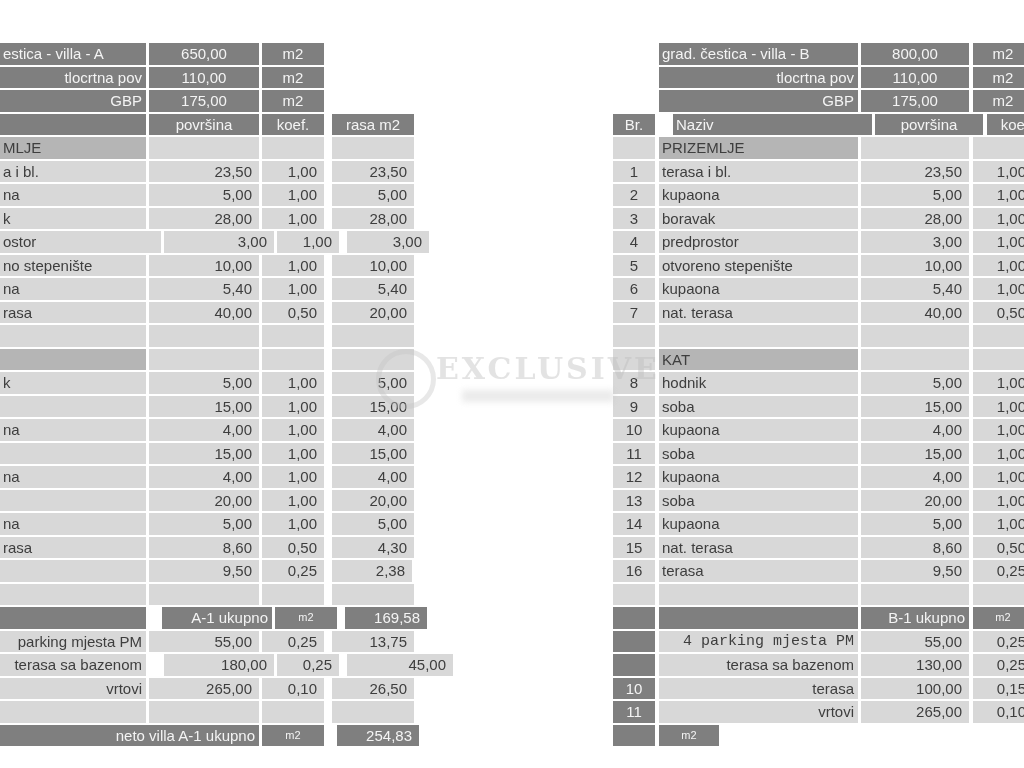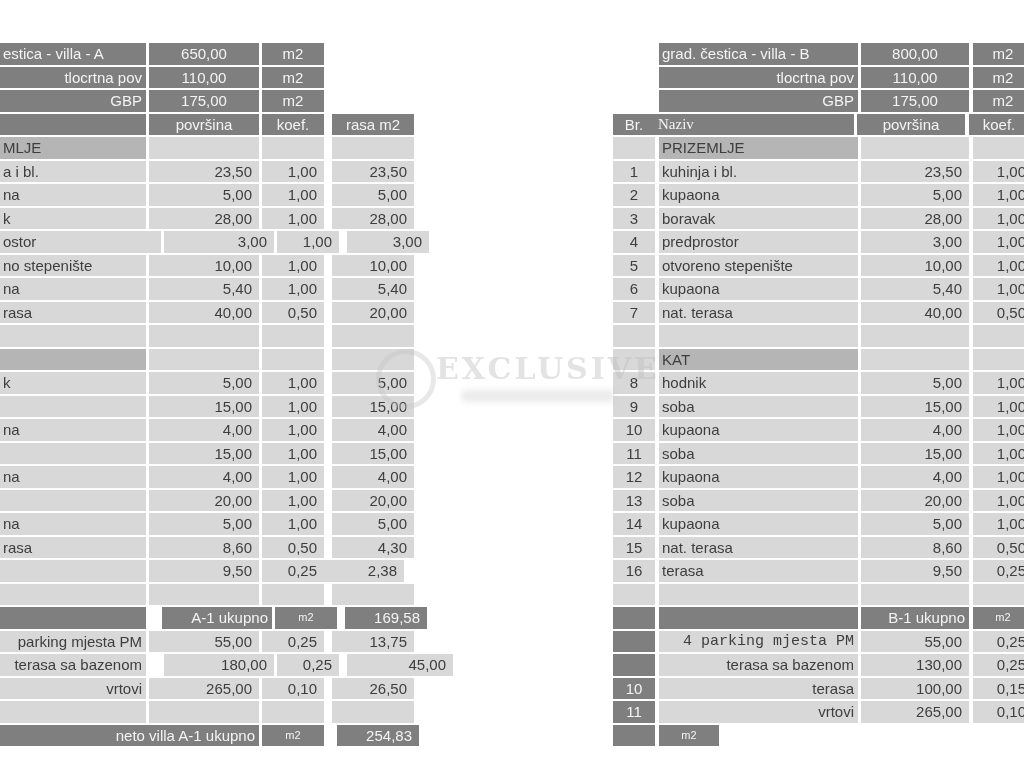--- a/index.html
+++ b/index.html
@@ -176,21 +176,21 @@
     <div class="row">
       <div class="cell light al" style="width: 146px;">rasa</div>
       <div class="cell light ar" style="width: 110px; margin-left: 3px;">8,60</div>
       <div class="cell light ar" style="width: 62px; margin-left: 3px;">0,50</div>
       <div class="cell light ar" style="width: 82px; margin-left: 8px;">4,30</div>
     </div>
     <div class="row">
       <div class="cell light al" style="width: 146px;"></div>
       <div class="cell light ar" style="width: 110px; margin-left: 3px;">9,50</div>
       <div class="cell light ar" style="width: 62px; margin-left: 3px;">0,25</div>
-      <div class="cell light ar" style="width: 80px; ">2,38</div>
+      <div class="cell light ar" style="width: 80px; margin-left: 8px;">2,38</div>
     </div>
     <div class="row">
       <div class="cell light" style="width: 146px;"></div>
       <div class="cell light" style="width: 110px; margin-left: 3px;"></div>
       <div class="cell light" style="width: 62px; margin-left: 3px;"></div>
       <div class="cell light" style="width: 82px; margin-left: 8px;"></div>
     </div>
     <div class="row">
       <div class="cell dark" style="width: 146px;"></div>
       <div class="cell dark arn" style="width: 110px; margin-left: 16px;">A-1 ukupno</div>
@@ -242,33 +242,33 @@
       <div class="cell dark ac" style="width: 60px; margin-left: 4px;">m2</div>
     </div>
     <div class="row">
       <div class="cell none" style="width: 42px;"></div>
       <div class="cell dark arn" style="width: 199px; margin-left: 4px;">GBP</div>
       <div class="cell dark ac" style="width: 108px; margin-left: 3px;">175,00</div>
       <div class="cell dark ac" style="width: 60px; margin-left: 4px;">m2</div>
     </div>
     <div class="row">
       <div class="cell dark ac" style="width: 42px;">Br.</div>
-      <div class="cell dark al" style="width: 199px; margin-left: 0; font-family: Liberation Serif, serif;">Naziv</div>
+      <div class="cell dark al" style="width: 199px; margin-left: 18px;">Naziv</div>
       <div class="cell dark ac" style="width: 108px; margin-left: 3px;">površina</div>
       <div class="cell dark ac" style="width: 60px; margin-left: 4px;">koef.</div>
     </div>
     <div class="row">
       <div class="cell light" style="width: 42px;"></div>
       <div class="cell mid al" style="width: 199px; margin-left: 4px;">PRIZEMLJE</div>
       <div class="cell light" style="width: 108px; margin-left: 3px;"></div>
       <div class="cell light" style="width: 60px; margin-left: 4px;"></div>
     </div>
     <div class="row">
       <div class="cell light ac" style="width: 42px;">1</div>
-      <div class="cell light al" style="width: 199px; margin-left: 4px;">kuhinja i bl.</div>
+      <div class="cell light al" style="width: 199px; margin-left: 4px;">terasa i bl.</div>
       <div class="cell light ar" style="width: 108px; margin-left: 3px;">23,50</div>
       <div class="cell light ar" style="width: 60px; margin-left: 4px;">1,00</div>
     </div>
     <div class="row">
       <div class="cell light ac" style="width: 42px;">2</div>
       <div class="cell light al" style="width: 199px; margin-left: 4px;">kupaona</div>
       <div class="cell light ar" style="width: 108px; margin-left: 3px;">5,00</div>
       <div class="cell light ar" style="width: 60px; margin-left: 4px;">1,00</div>
     </div>
     <div class="row">

